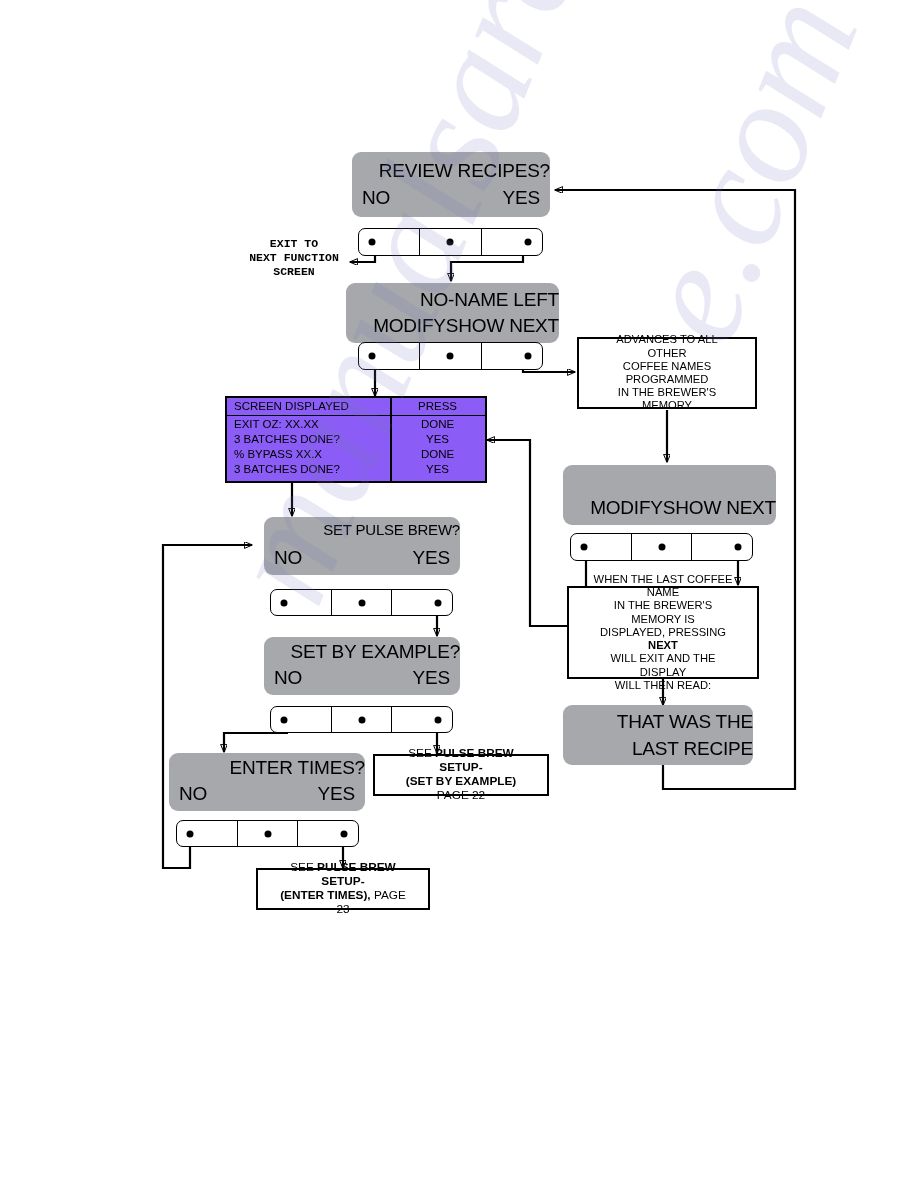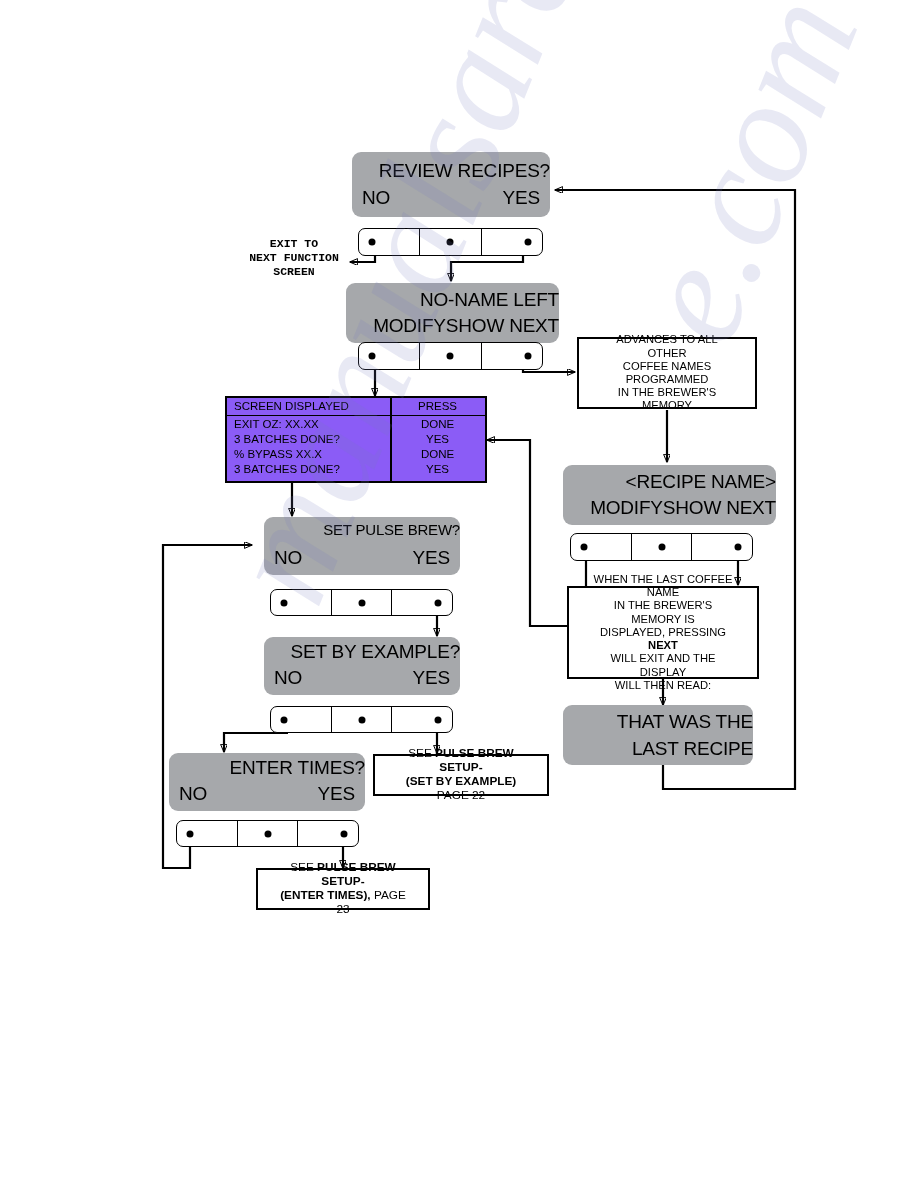--- a/index.html
+++ b/index.html
@@ -260,21 +260,20 @@
 
   <div class="notebox" style="left:577px; top:337px; width:180px; height:72px; font-size:11.2px;">
     <div class="inner">
       <div>ADVANCES TO ALL OTHER</div>
       <div>COFFEE NAMES PROGRAMMED</div>
       <div>IN THE BREWER'S MEMORY</div>
     </div>
   </div>
 
   <div class="lcd" style="left:563px; top:465px; width:213px; height:60px;">
-    <div class="l1" style="top:6px; font-size:19px;">&lt;RECIPE NAME&gt;</div>
     <div class="l2" style="top:32px; font-size:19px;">
       <span>MODIFY</span><span>SHOW</span><span style="display:inline-block;width:5px"></span><span>NEXT</span>
     </div>
   </div>
 
   <div class="btnbar" style="left:570px; top:533px; width:183px; height:28px;">
     <div class="cell c1">
         <span class="dot"></span>
       </div>
     <div class="cell c2">

